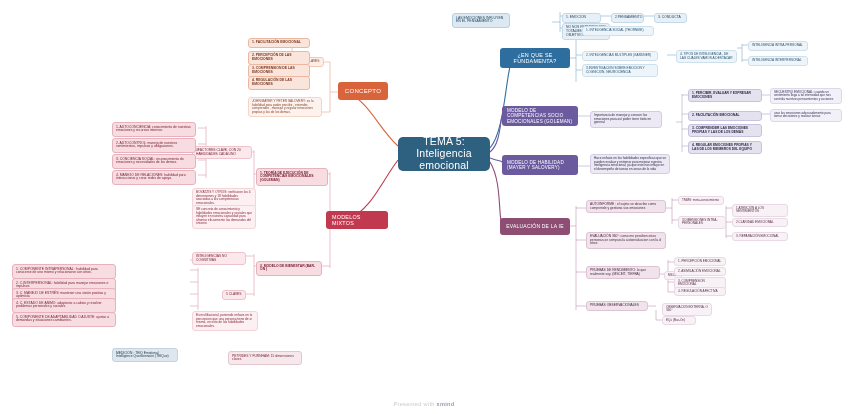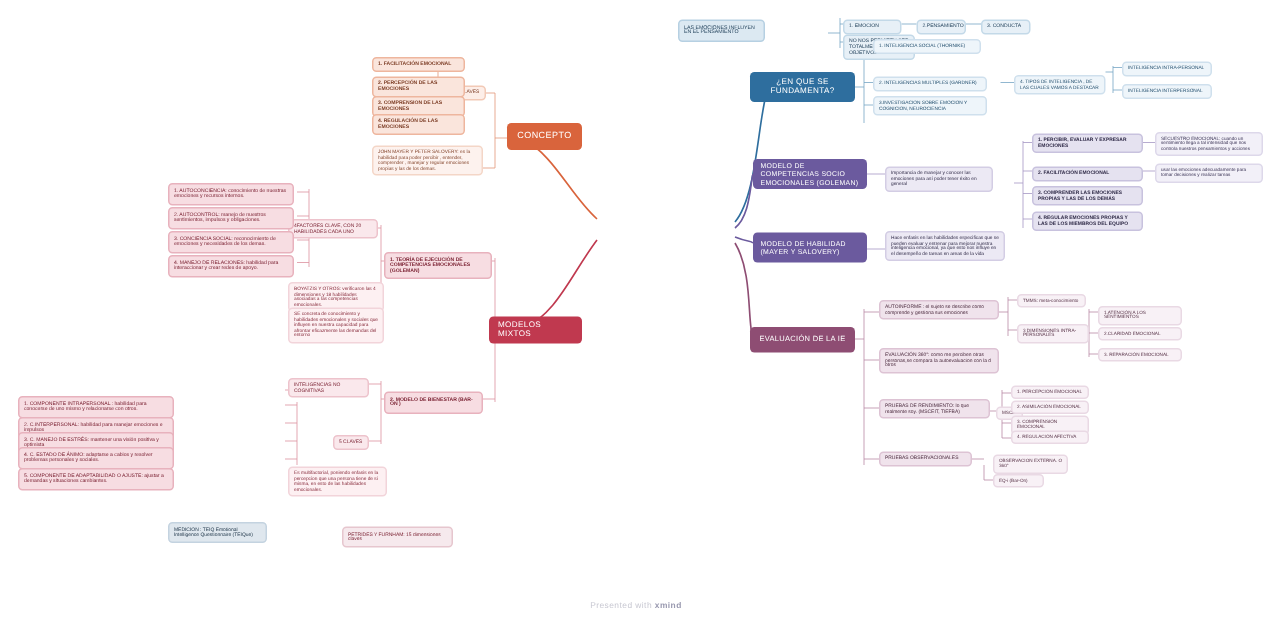--- a/index.html
+++ b/index.html
@@ -183,20 +183,23 @@
       <path d="M198 294 H 190"></path>
       <path d="M198 306 H 190"></path>
       <path d="M198 260 H 190"></path>
     </g>
 
     <g fill="none" stroke="#9fb5c6" stroke-width="0.55">
       <path d="M245 355 H 264"></path>
     </g>
   </svg>
 
+  <div class="node central" style="left:398px;top:137px;width:92px;height:34px;">
+    <span>TEMA 5: Inteligencia emocional</span>
+  </div>
 
   <div class="node b-1" style="left:452px;top:13px;width:58px;">
     <span>LAS EMOCIONES INFLUYEN EN EL PENSAMIENTO</span>
   </div>
   <div class="node b-2" style="left:562px;top:13px;width:39px;">
     <span>1. EMOCION</span>
   </div>
   <div class="node b-2" style="left:611px;top:13px;width:33px;">
     <span>2.PENSAMIENTO</span>
   </div>

